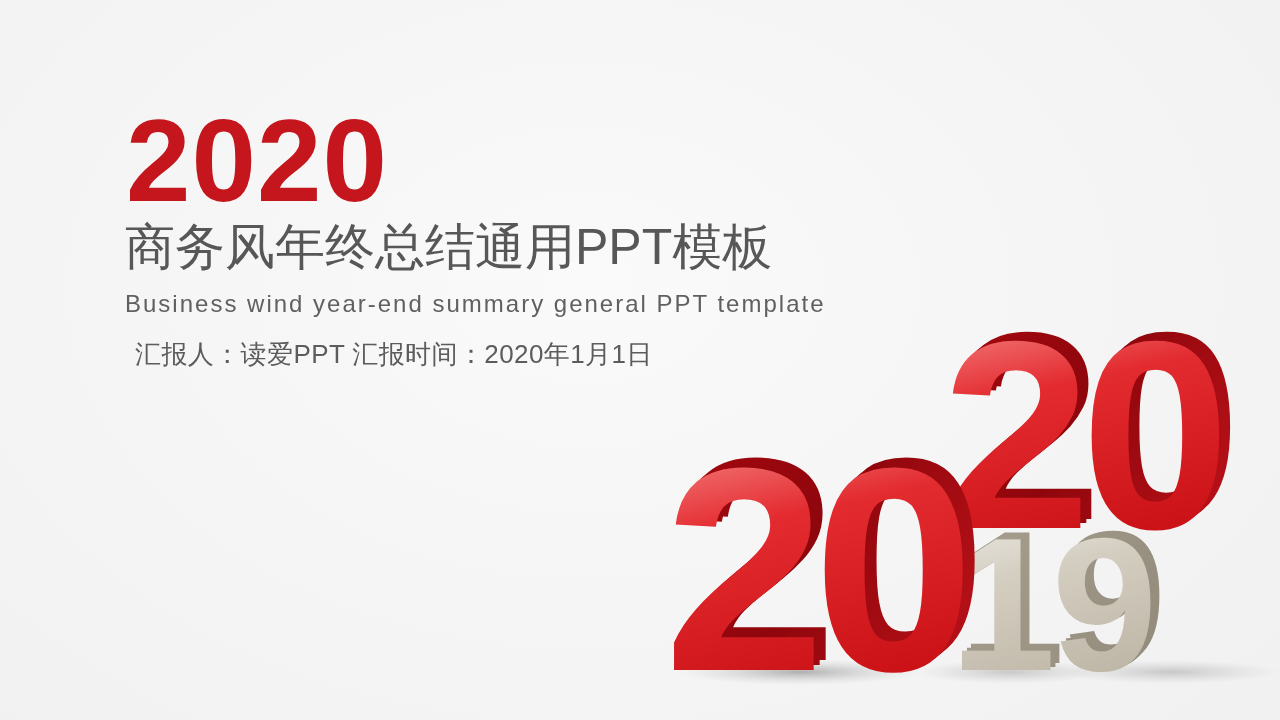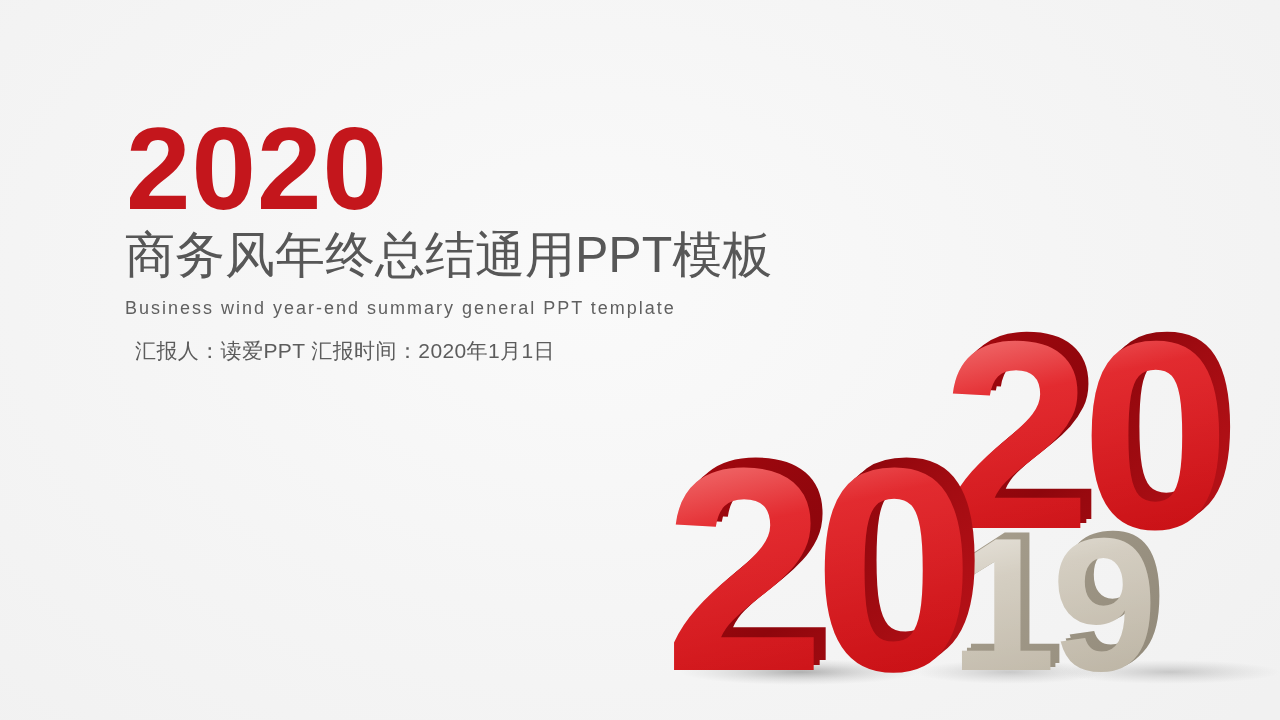--- a/index.html
+++ b/index.html
@@ -19,21 +19,21 @@
     height: 720px;
     background:
       radial-gradient(ellipse 900px 620px at 46% 40%, #fafafa 0%, #f5f5f5 52%, #f1f1f1 100%);
     overflow: hidden;
   }
 
   
   .text-block {
     position: absolute;
     left: 124px;
-    top: 116px;
+    top: 108px;
     width: 820px;
     z-index: 5;
   }
 
   .year-big {
     font-size: 116px;
     font-weight: bold;
     line-height: 0.92;
     color: #c4161c;
     letter-spacing: 1px;
@@ -45,31 +45,31 @@
     font-size: 50px;
     font-weight: normal;
     color: #575757;
     line-height: 1.12;
     letter-spacing: 0px;
     margin: 0 0 14px 1px;
     white-space: nowrap;
   }
 
   .subtitle-en {
-    font-size: 18px;
+    font-size: 24px;
     font-weight: normal;
     color: #606060;
     letter-spacing: 2.0px;
     line-height: 1.25;
     margin: 0 0 0 1px;
     white-space: nowrap;
   }
 
   .byline {
-    font-size: 21px;
+    font-size: 26px;
     font-weight: normal;
     color: #5c5c5c;
     letter-spacing: 0.4px;
     margin: 18px 0 0 11px;
     white-space: nowrap;
   }
 
   
   .artwork {
     position: absolute;

